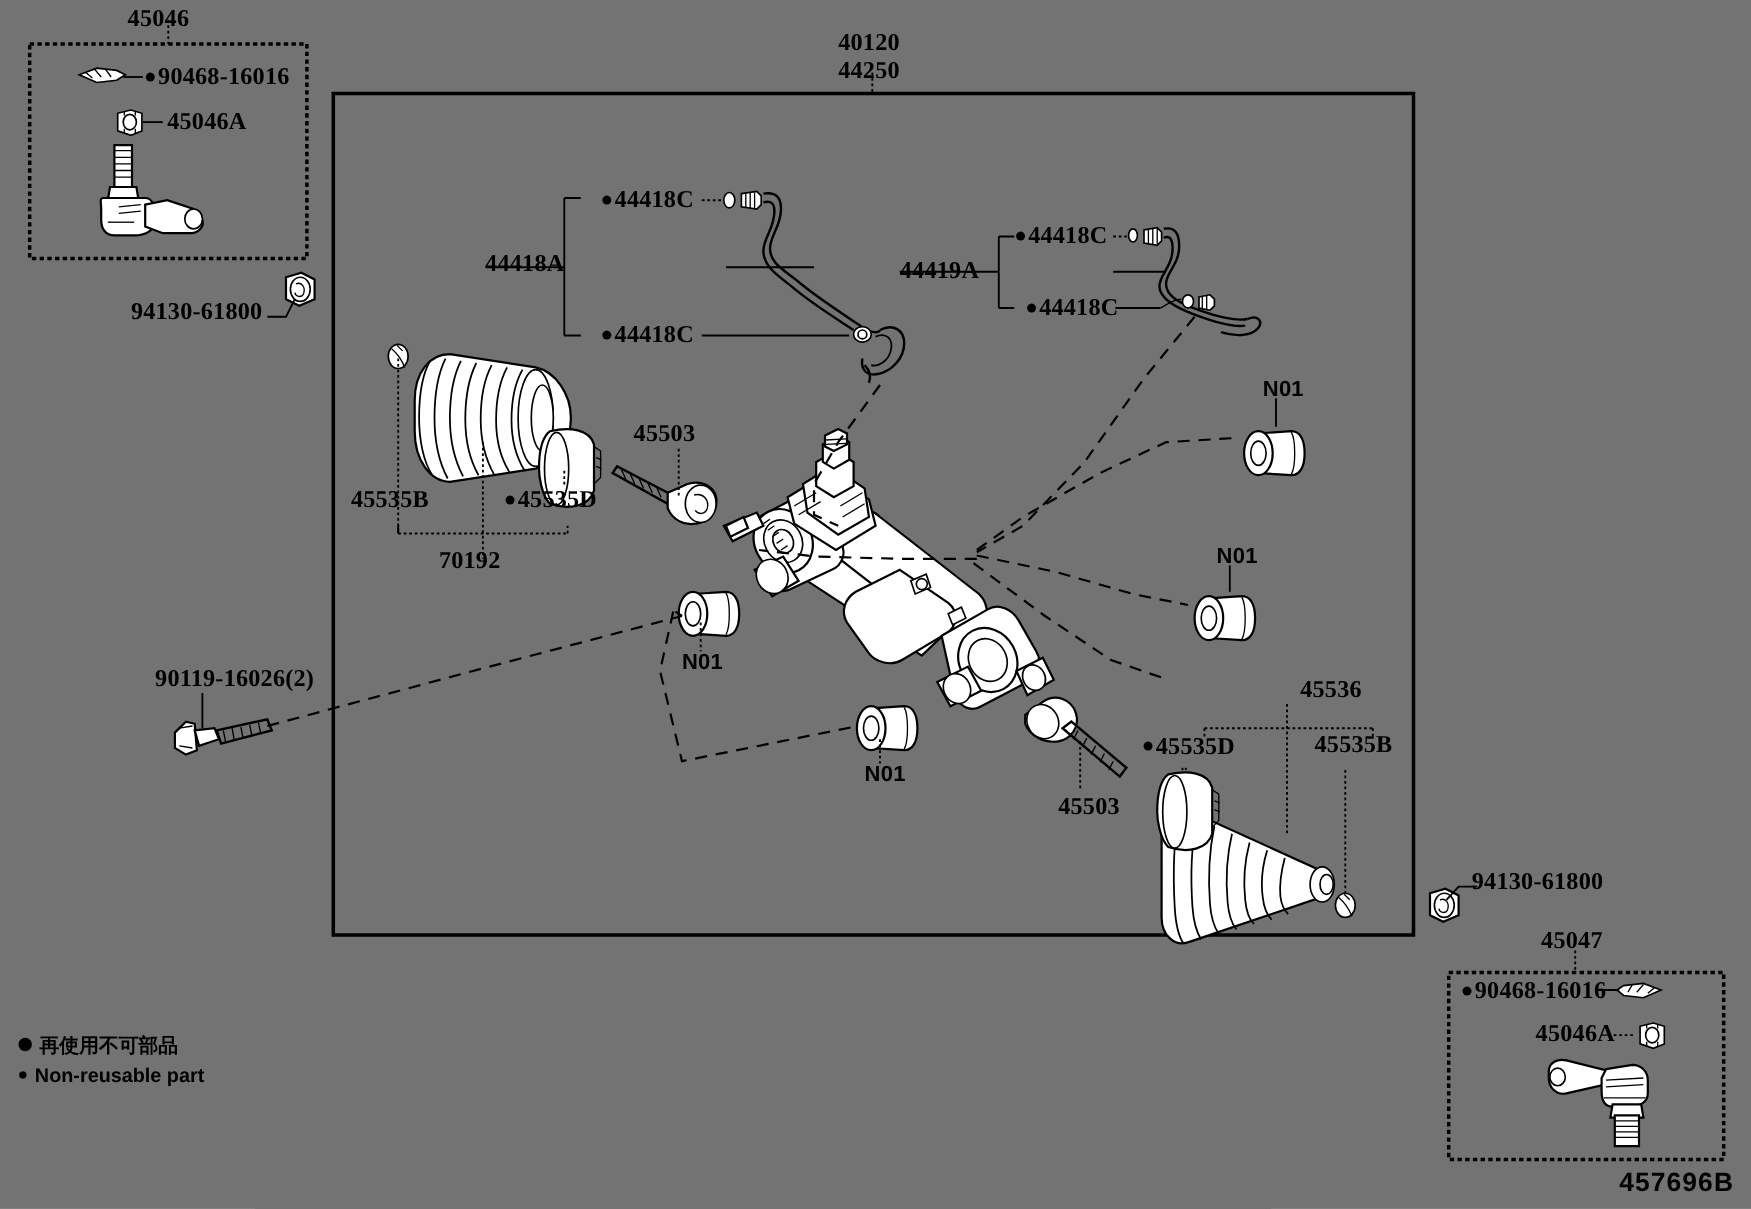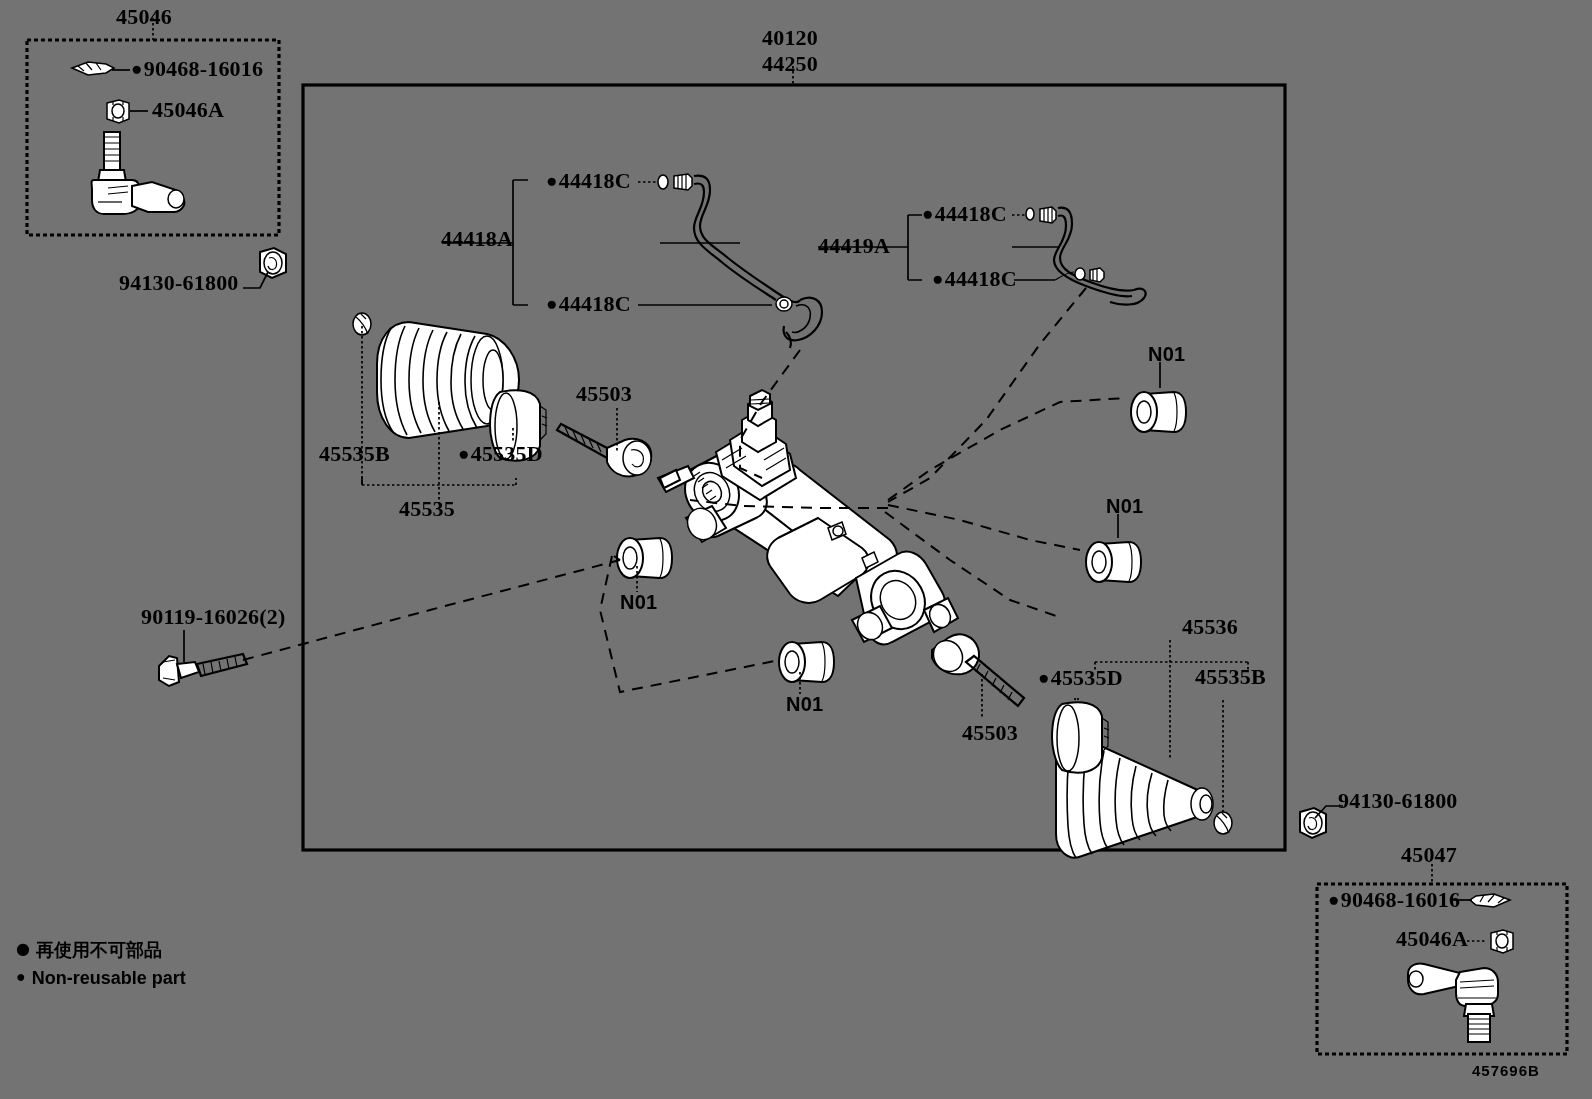--- a/index.html
+++ b/index.html
@@ -53,21 +53,21 @@
   .legend .bullet {
     font-size: 16px;
     margin-right: 6px;
     position: relative;
     top: -2px;
   }
   .diagid {
     position: absolute;
     font-family: "Liberation Sans", sans-serif;
     font-weight: bold;
-    font-size: 15px;
+    font-size: 24px;
     letter-spacing: 1px;
   }
 </style>
 </head>
 <body>
 
 <div id="page">
 
   <svg class="svg-layer" viewBox="0 0 1592 1099">
     <defs>
@@ -403,21 +403,21 @@
   <div class="lbl" style="left:441px; top:228px;">44418A</div>
   <div class="lbl dot" style="left:546px; top:170px;">44418C</div>
   <div class="lbl dot" style="left:546px; top:293px;">44418C</div>
 
   <div class="lbl" style="left:818px; top:235px;">44419A</div>
   <div class="lbl dot" style="left:922px; top:203px;">44418C</div>
   <div class="lbl dot" style="left:932px; top:268px;">44418C</div>
 
   <div class="lbl" style="left:319px; top:443px;">45535B</div>
   <div class="lbl dot" style="left:458px; top:443px;">45535D</div>
-  <div class="lbl" style="left:399px; top:498px;">45535</div>
+  <div class="lbl" style="left:399px; top:498px;">70192</div>
   <div class="lbl" style="left:576px; top:383px;">45503</div>
 
   <div class="lbl" style="left:1182px; top:616px;">45536</div>
   <div class="lbl dot" style="left:1038px; top:667px;">45535D</div>
   <div class="lbl" style="left:1195px; top:666px;">45535B</div>
   <div class="lbl" style="left:962px; top:722px;">45503</div>
 
   <div class="lbl" style="left:141px; top:606px;">90119-16026(2)</div>
 
   <div class="lbl n01" style="left:1148px; top:344px;">N01</div>

